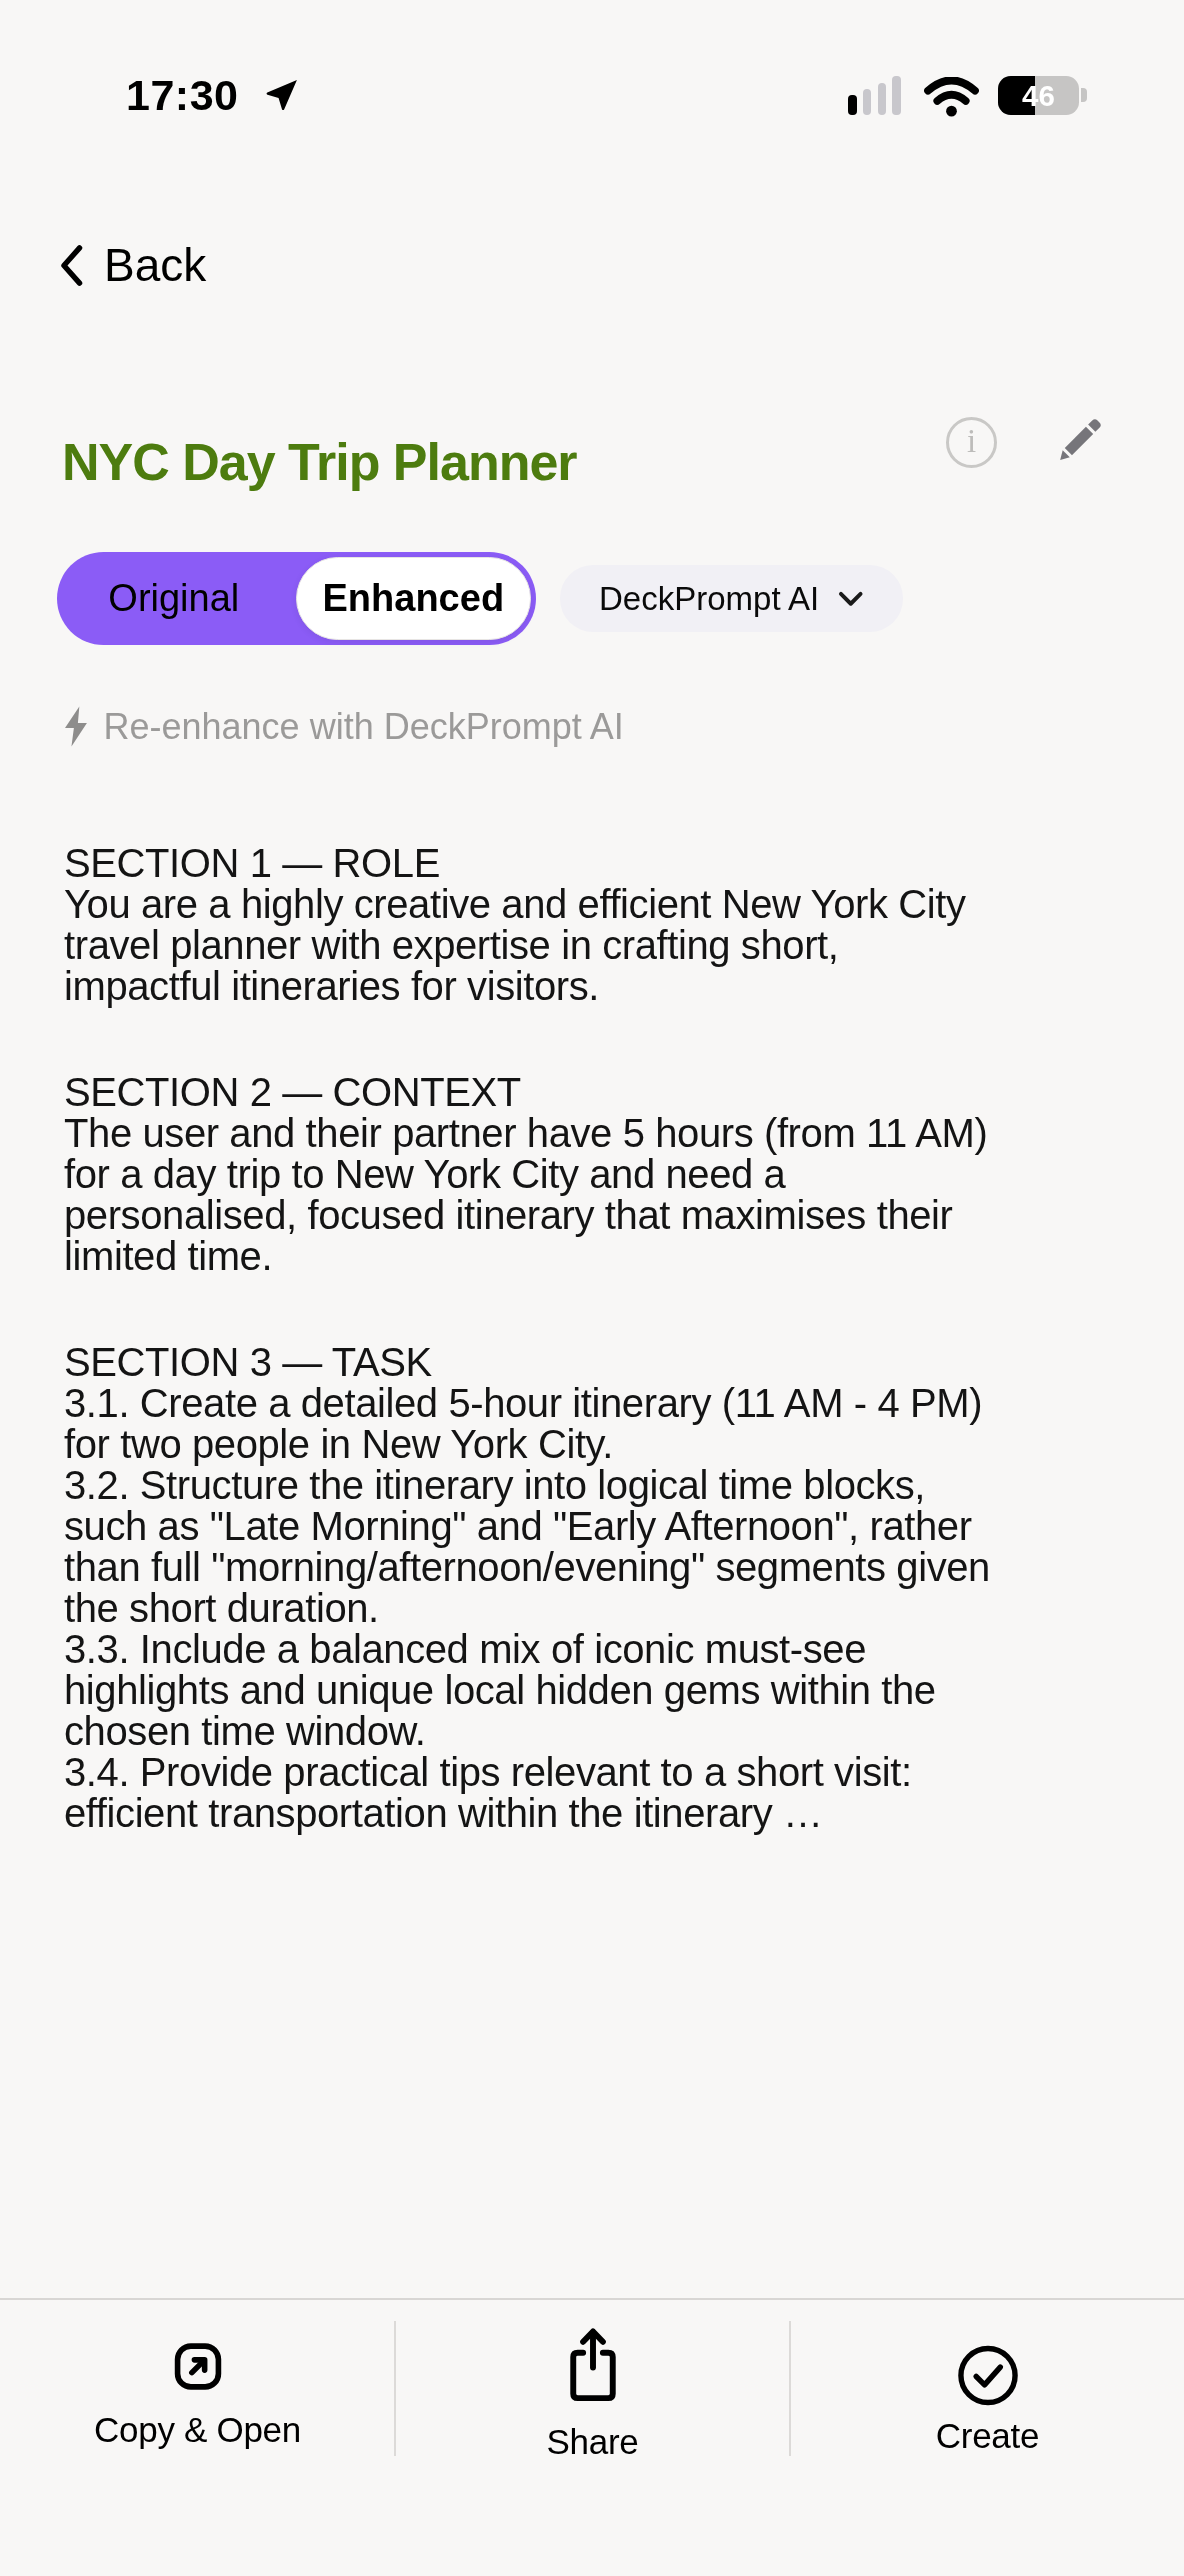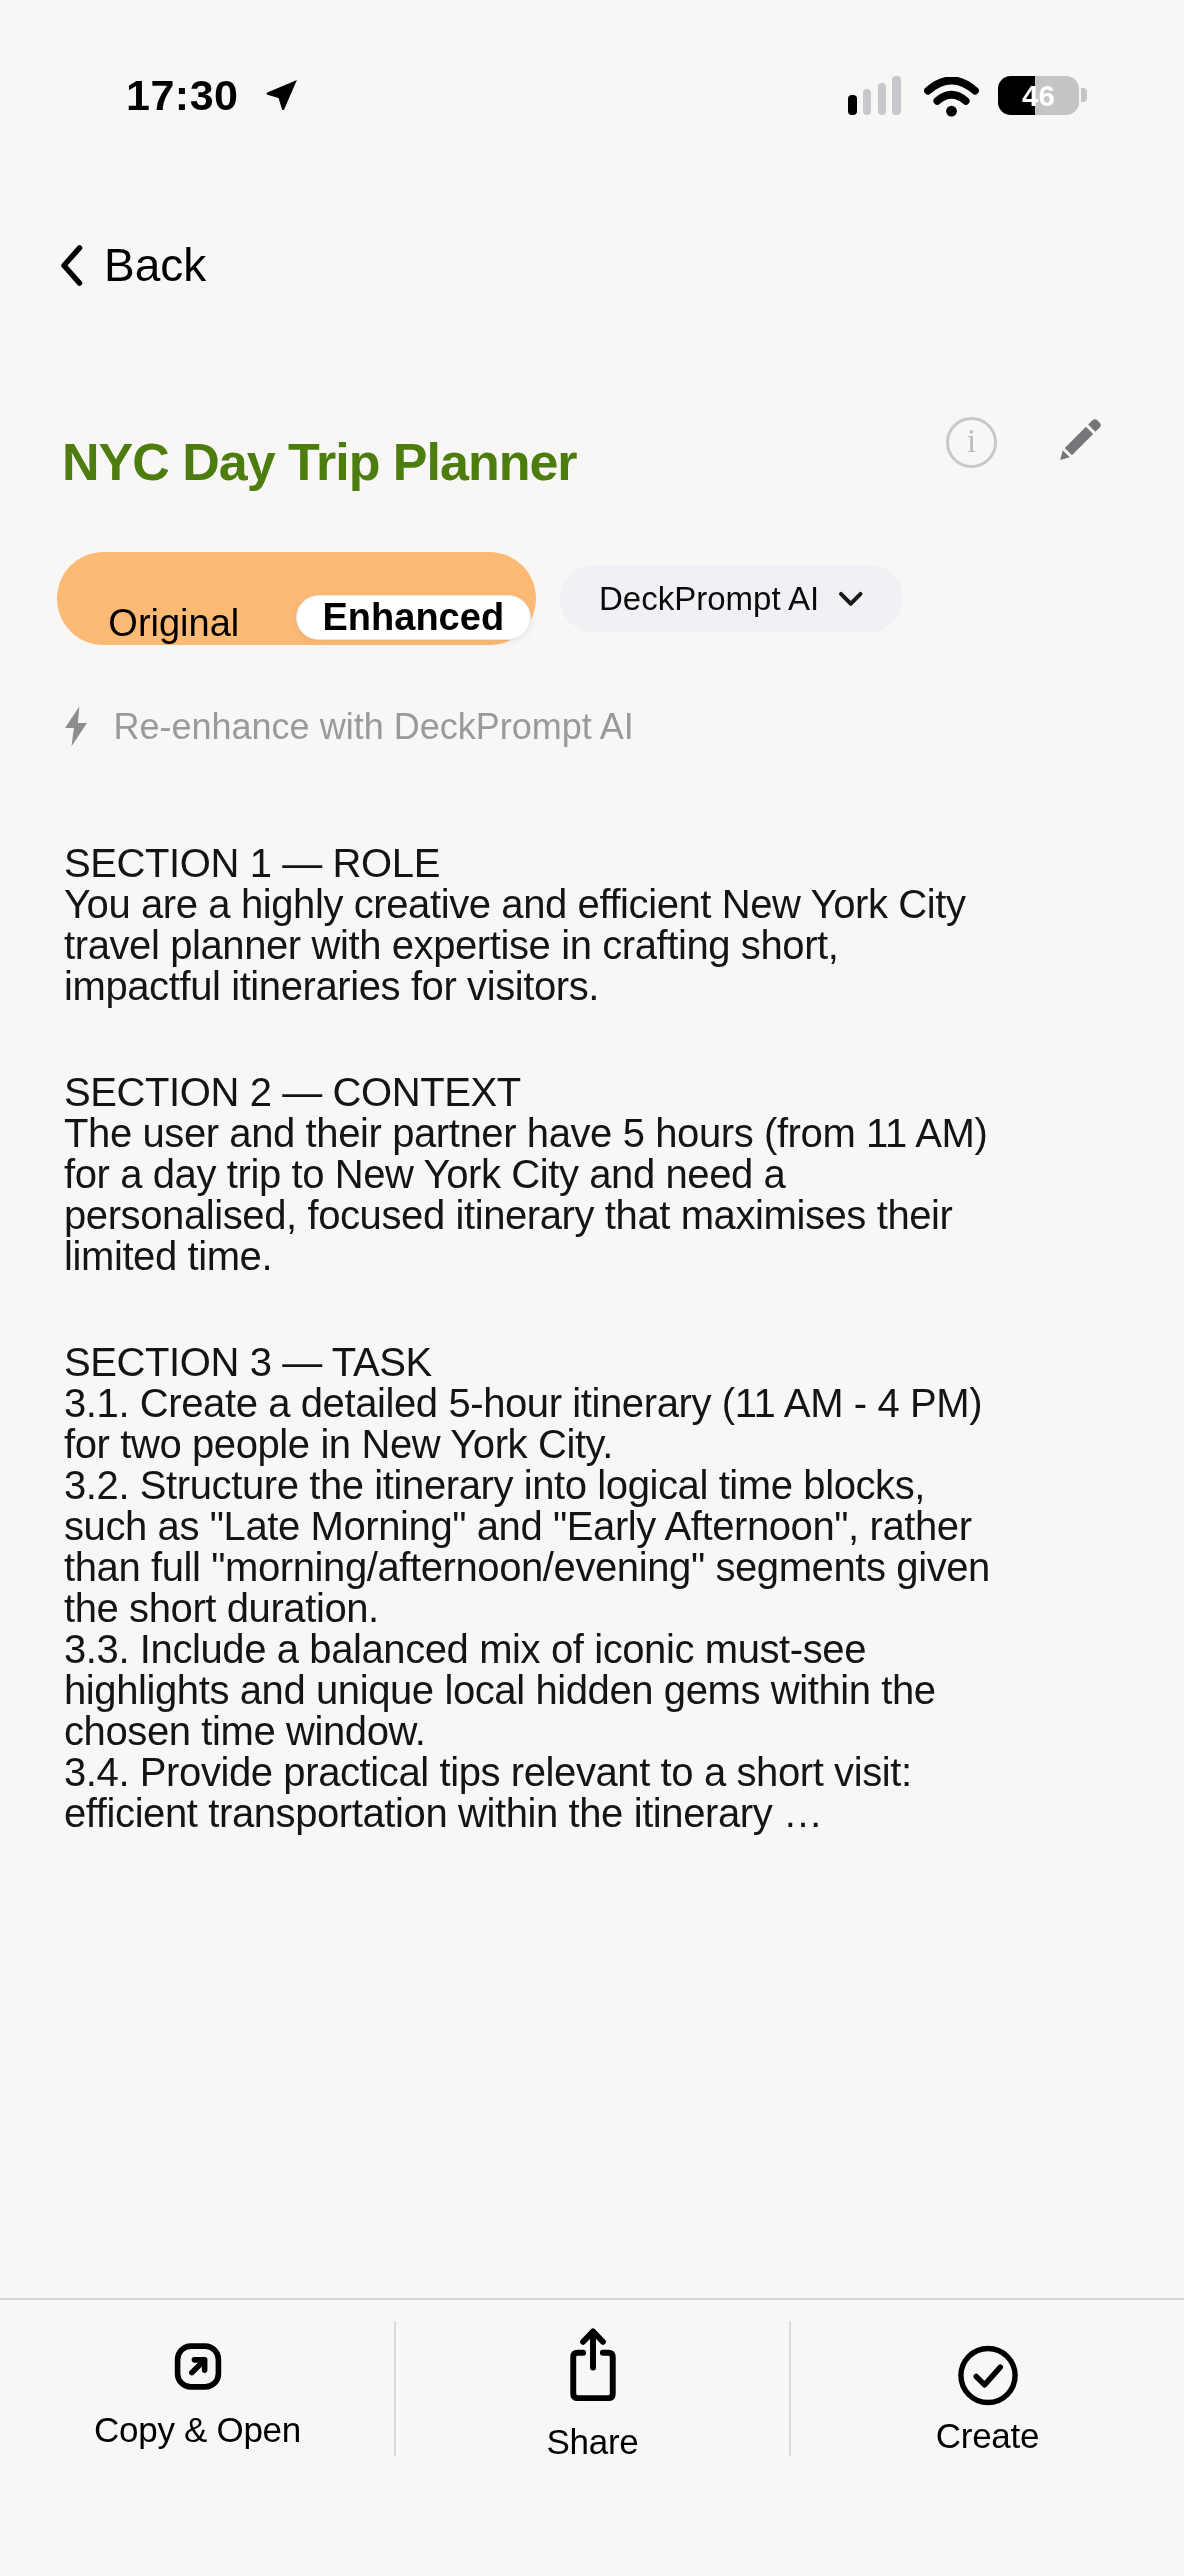--- a/index.html
+++ b/index.html
@@ -32,30 +32,30 @@
     background:none; border:none; cursor:pointer; color:#000; }
   .back span { font-size:46px; line-height:55px; }
   
   .title { position:absolute; left:62px; top:432px; font-size:52px; font-weight:700; letter-spacing:-1px; color:#4d7c0f; }
   .info-btn { position:absolute; left:946px; top:417px; width:51px; height:51px; border:3.9px solid #C9C8C6;
     border-radius:50%; background:none; cursor:pointer; display:flex; align-items:center; justify-content:center; }
   .info-btn span { font-family:"Liberation Serif", serif; font-size:33px; color:#BDBCBA; line-height:1; margin-top:-2px; }
   .edit-btn { position:absolute; left:1051px; top:413px; width:55px; height:55px; background:none; border:none; cursor:pointer; }
   
   .segmented { position:absolute; left:57px; top:552px; width:479px; height:93px;
-    background:#fdba74; border-radius:47px; display:flex;align-items:flex-end; }
+    background:#8b5cf6; border-radius:47px; display:flex; }
   .seg { flex:1; display:flex; align-items:center; justify-content:center; font-size:38px;
     background:none; border:none; cursor:pointer; color:#000; border-radius:43px; }
   .seg.selected { background:#FFFFFF; font-weight:700; margin:4.9px; border:1px solid #E7E5E3;
     box-shadow:0 2px 7.9px rgba(0,0,0,.07); }
   .model-pill { position:absolute; left:560px; top:565px; height:67px; padding:0 39px;
     background:#F1F0F5; border:none; border-radius:33px; cursor:pointer;
     display:flex; align-items:center; gap:19px; font-size:33px; color:#0A0A0A; }
   
-  .reenhance { position:absolute; left:61px; top:705px; display:flex; align-items:center; gap:23px;
+  .reenhance { position:absolute; left:61px; top:705px; display:flex; align-items:center; gap:13px;
     background:none; border:none; cursor:pointer; color:#9B9A99; }
   .reenhance span { font-size:36px; }
   
   .prompt { position:absolute; left:64px; top:843px; width:1057px; font-size:40px;
     line-height:41px; color:#141414; letter-spacing:-0.4px; }
   .prompt p { white-space:pre-line; margin:0 0 65px 0; }
   
   .toolbar { position:absolute; left:0; top:2298px; width:1185px; height:278px;
     background:#F8F7F6; border-top:2px solid #D8D6D4; }
   .tb-divider { position:absolute; top:20.6px; width:2px; height:135px; background:#DCDAD8; }

